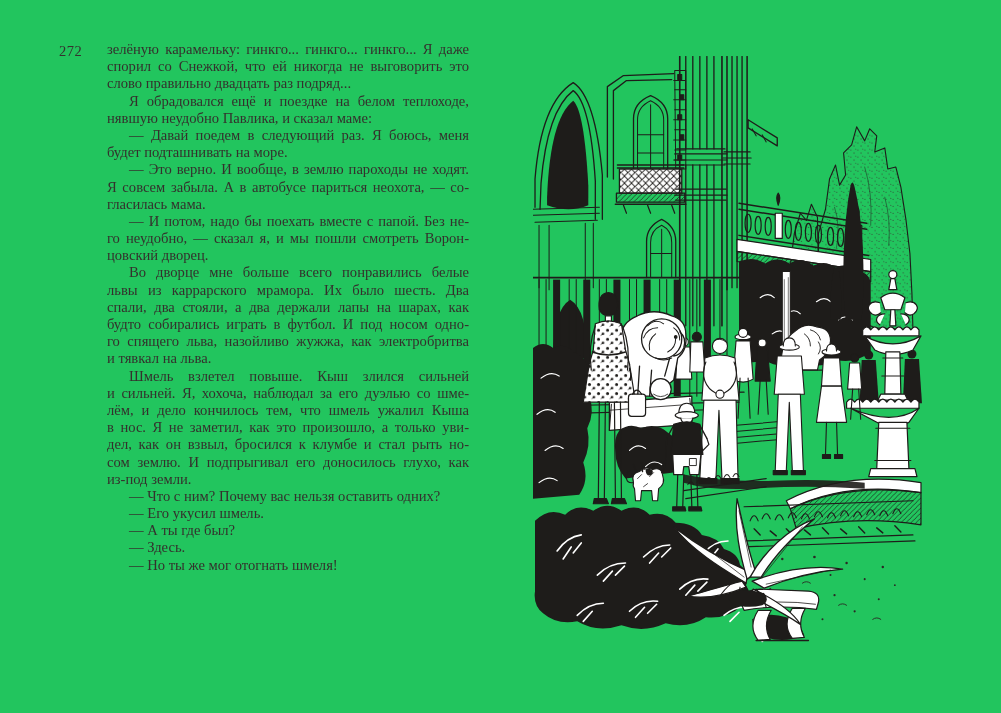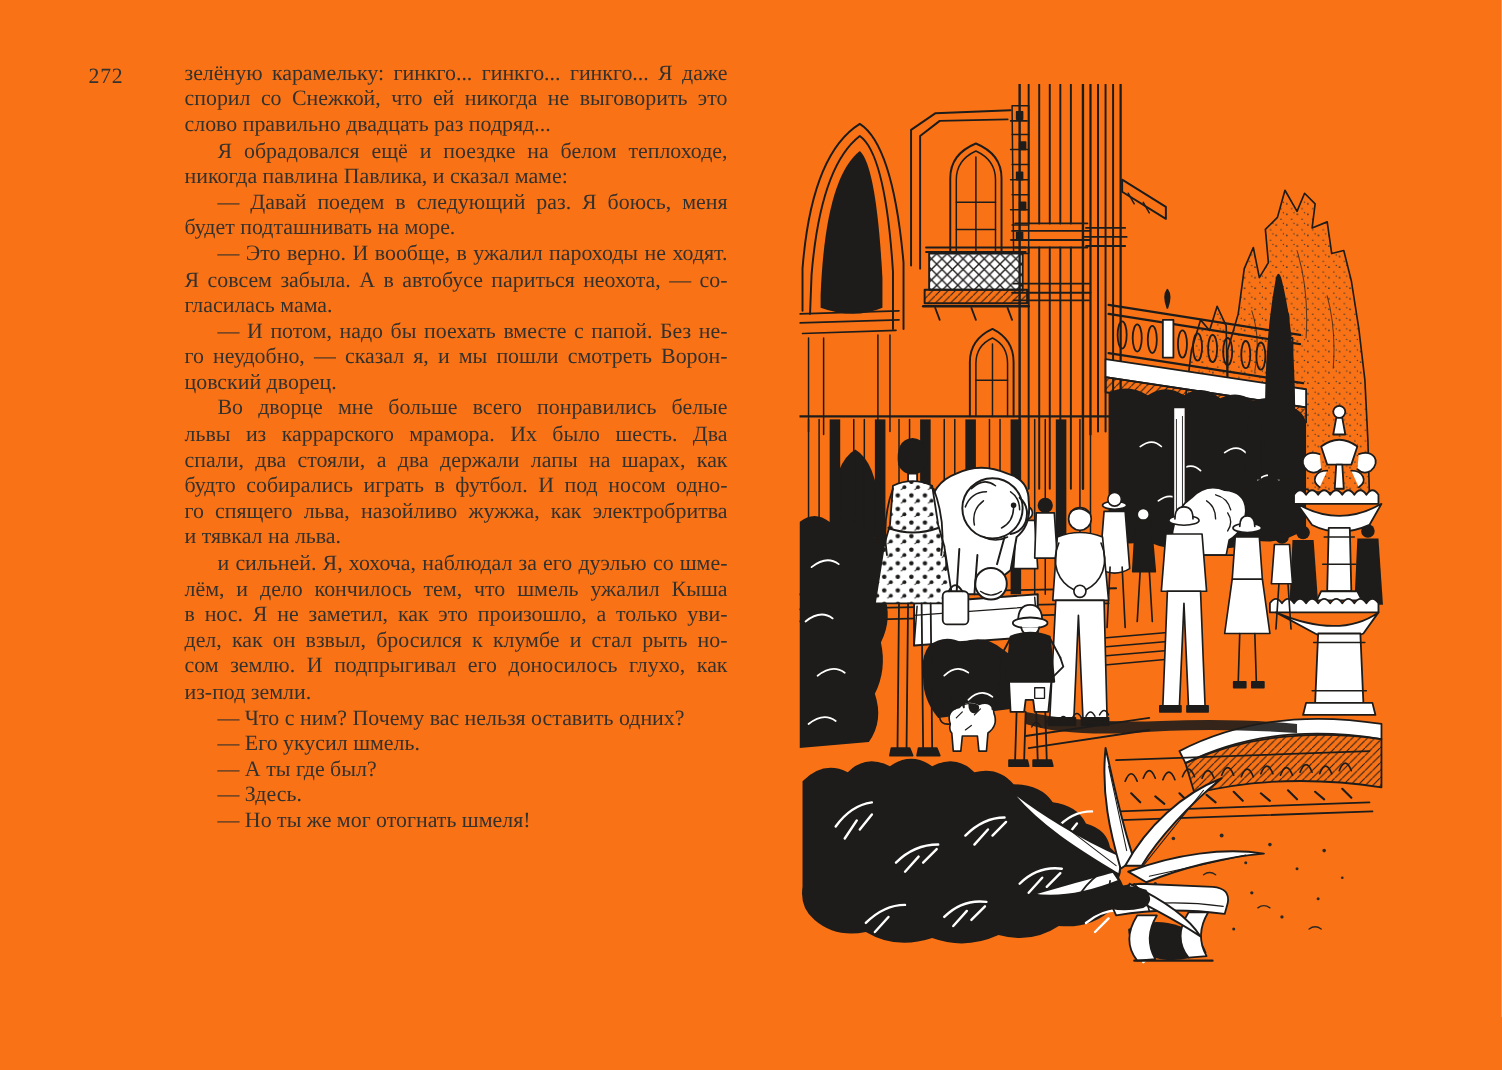--- a/index.html
+++ b/index.html
@@ -1,27 +1,27 @@
 <!DOCTYPE html>
 <html><head>
 <meta charset="utf-8">
 <style>
   html,body{margin:0;padding:0;}
   body{
     width:1001px;height:713px;position:relative;overflow:hidden;
     background:#ffffff;
     font-family:"Liberation Serif","DejaVu Serif",serif;
   }
-  .page{position:absolute;inset:0;background:#f97316;text-decoration:underline;}
+  .page{position:absolute;inset:0;background:#22c55e;text-decoration:underline;}
   .page-number{
     position:absolute;left:59px;top:43px;
     font-size:14.5px;color:#35322f;letter-spacing:.5px;
   }
   .text-column{
-    position:absolute;left:123px;top:41px;width:362px;
+    position:absolute;left:107px;top:41px;width:362px;
     font-size:14.6px;line-height:17.2px;color:#34312d;
   }
   .paragraph{margin:0;padding:0;}
   .line{height:17.2px;white-space:nowrap;}
   .line.just{white-space:normal;text-align:justify;text-align-last:justify;}
   .paragraph.indent .line:first-child{text-indent:22px;}
   .illustration{
     position:absolute;left:533px;top:56px;width:392px;height:604px;
   }
   .illustration svg{display:block;width:100%;height:100%;}
@@ -34,45 +34,46 @@
   <div class="page-number">272</div>
 
   <div class="text-column">
       <div class="paragraph">
         <div class="line just">зелёную карамельку: гинкго... гинкго... гинкго... Я даже</div>
         <div class="line just">спорил со Снежкой, что ей никогда не выговорить это</div>
         <div class="line">слово правильно двадцать раз подряд...</div>
       </div>
       <div class="paragraph indent">
         <div class="line just">Я обрадовался ещё и поездке на белом теплоходе,</div>
-        <div class="line">никогда павлина Павлика, и сказал маме:</div>
+        <div class="line">нявшую неудобно Павлика, и сказал маме:</div>
       </div>
       <div class="paragraph indent">
         <div class="line just">— Давай поедем в следующий раз. Я боюсь, меня</div>
         <div class="line">будет подташнивать на море.</div>
       </div>
       <div class="paragraph indent">
-        <div class="line just">— Это верно. И вообще, в ужалил пароходы не ходят.</div>
+        <div class="line just">— Это верно. И вообще, в землю пароходы не ходят.</div>
         <div class="line just">Я совсем забыла. А в автобусе париться неохота, — со-</div>
         <div class="line">гласилась мама.</div>
       </div>
       <div class="paragraph indent">
         <div class="line just">— И потом, надо бы поехать вместе с папой. Без не-</div>
         <div class="line just">го неудобно, — сказал я, и мы пошли смотреть Ворон-</div>
         <div class="line">цовский дворец.</div>
       </div>
       <div class="paragraph indent">
         <div class="line just">Во дворце мне больше всего понравились белые</div>
         <div class="line just">львы из каррарского мрамора. Их было шесть. Два</div>
         <div class="line just">спали, два стояли, а два держали лапы на шарах, как</div>
         <div class="line just">будто собирались играть в футбол. И под носом одно-</div>
         <div class="line just">го спящего льва, назойливо жужжа, как электробритва</div>
         <div class="line">и тявкал на льва.</div>
       </div>
       <div class="paragraph indent">
+        <div class="line just">Шмель взлетел повыше. Кыш злился сильней</div>
         <div class="line just">и сильней. Я, хохоча, наблюдал за его дуэлью со шме-</div>
         <div class="line just">лём, и дело кончилось тем, что шмель ужалил Кыша</div>
         <div class="line just">в нос. Я не заметил, как это произошло, а только уви-</div>
         <div class="line just">дел, как он взвыл, бросился к клумбе и стал рыть но-</div>
         <div class="line just">сом землю. И подпрыгивал его доносилось глухо, как</div>
         <div class="line">из-под земли.</div>
       </div>
       <div class="paragraph indent">
         <div class="line">— Что с ним? Почему вас нельзя оставить одних?</div>
       </div>

